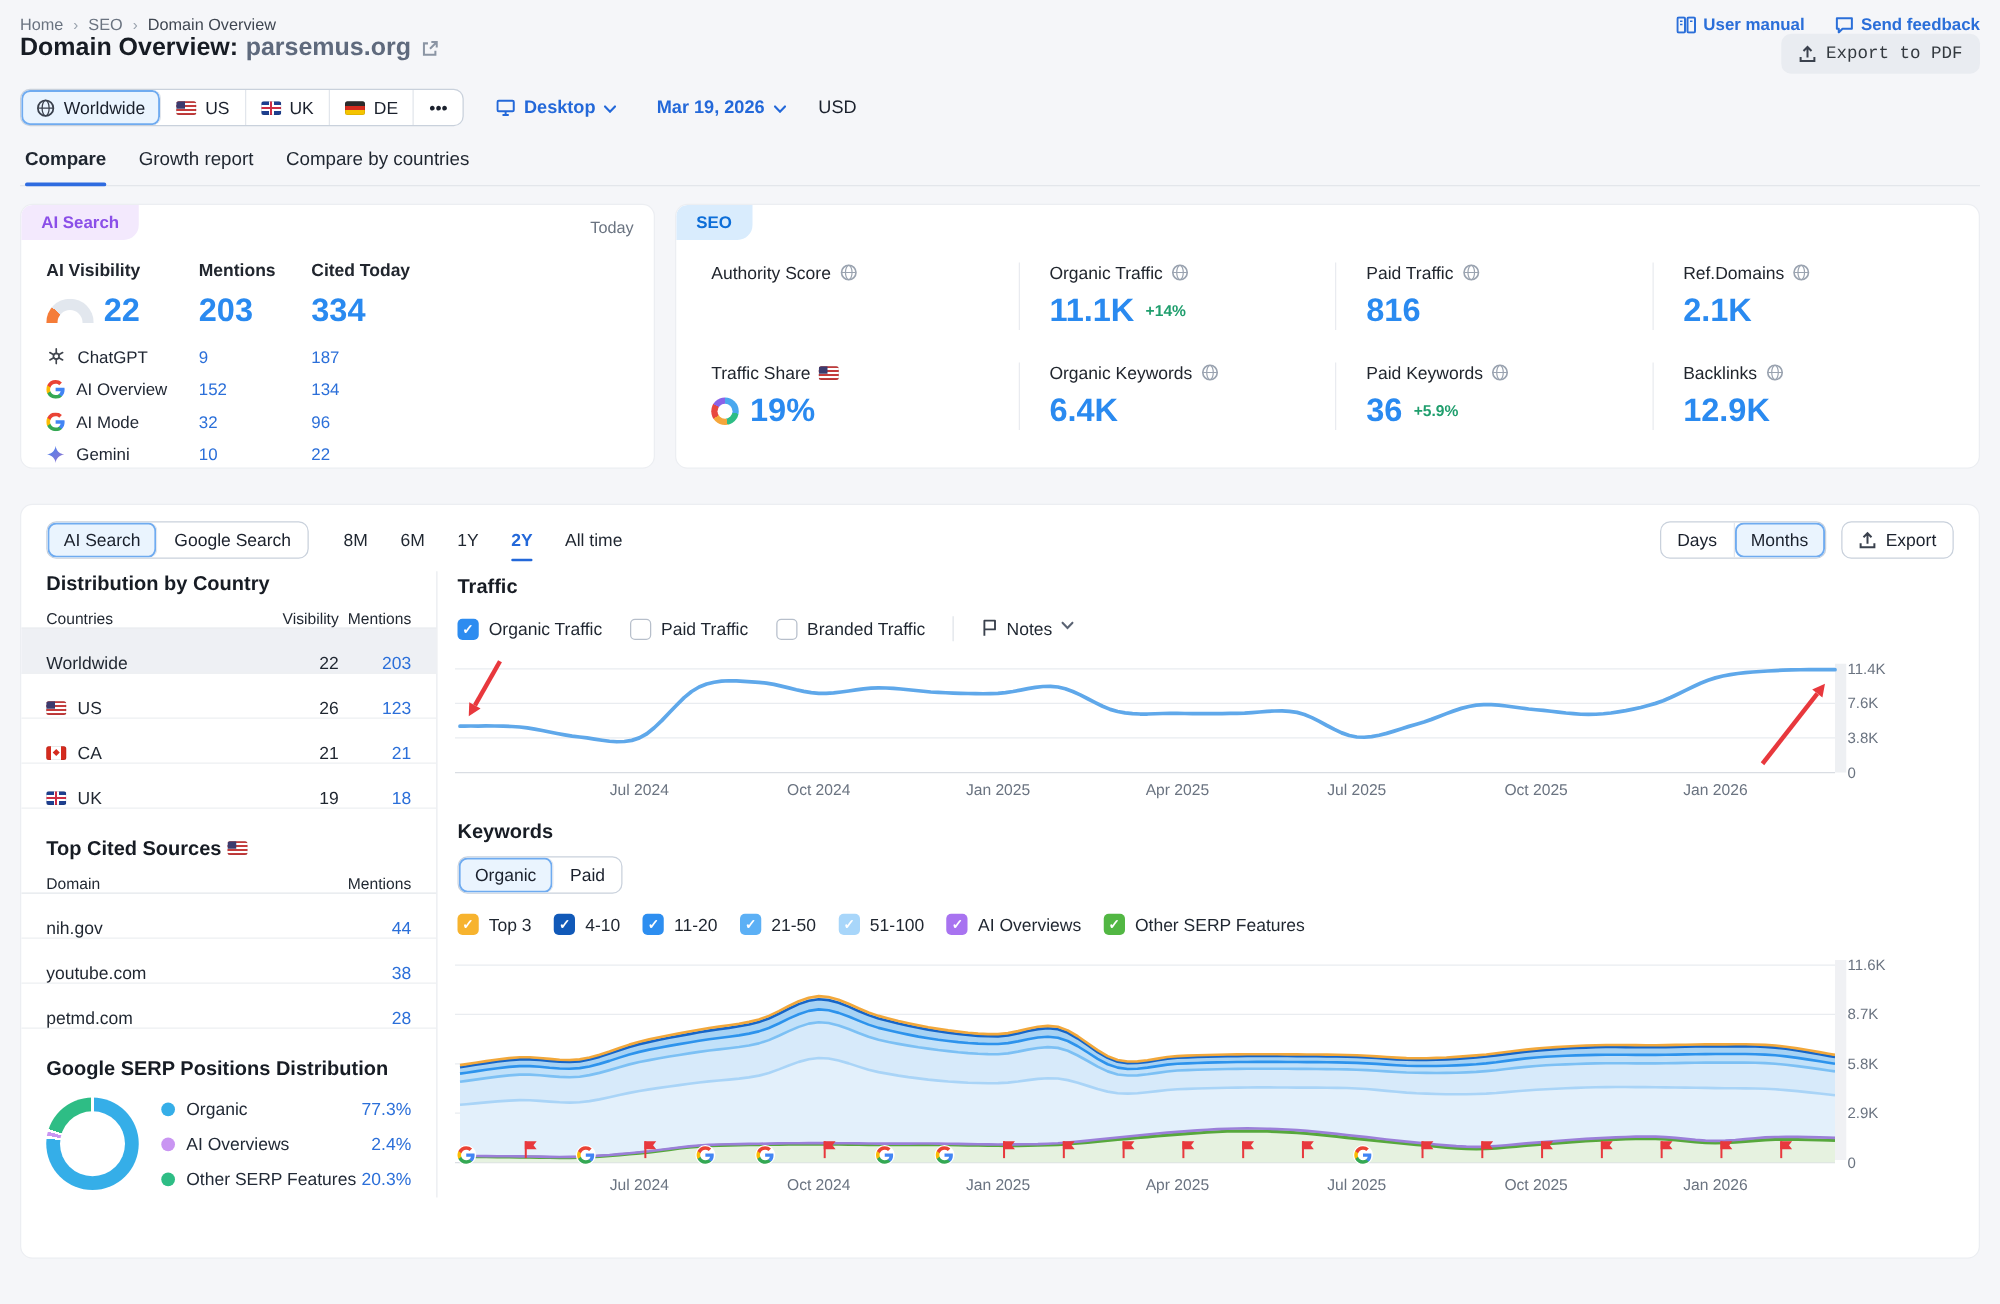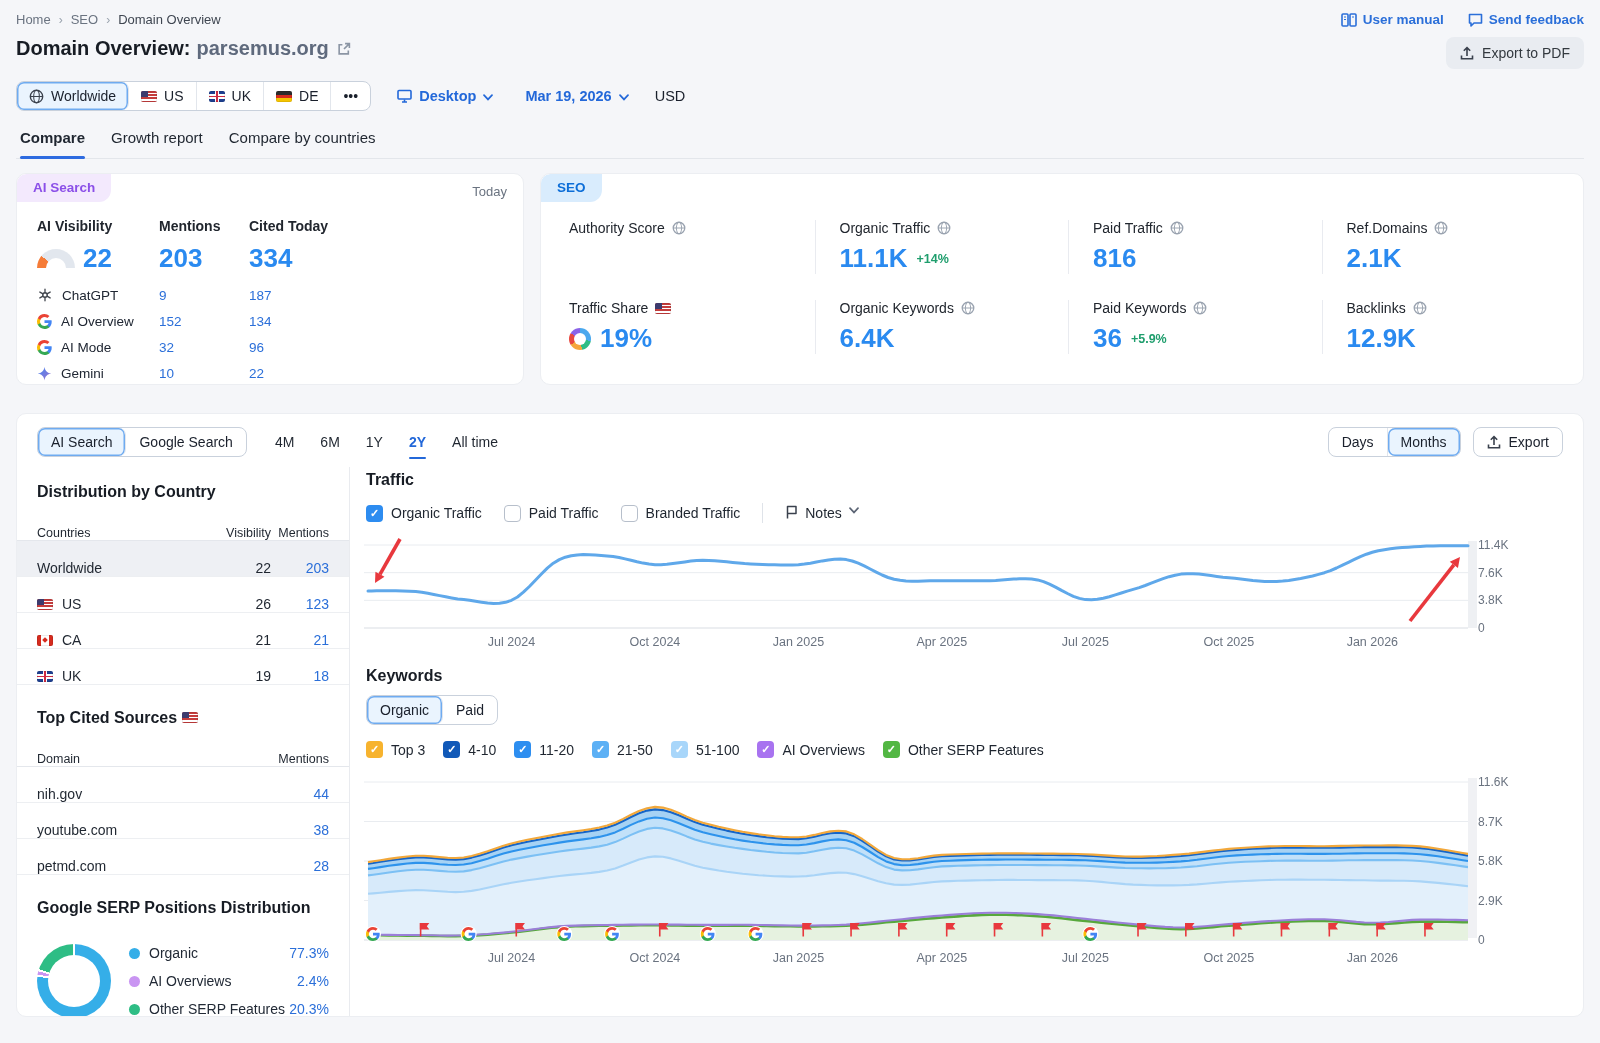--- a/index.html
+++ b/index.html
@@ -7,25 +7,25 @@
   body{width:1600px;height:1043px;background:#f5f6f9;font-family:"Liberation Sans",sans-serif;color:#1a202c;overflow:hidden}
   a{text-decoration:none}
   .hdr{padding:12px 16px 0}
   .row1{display:flex;justify-content:space-between;align-items:center;font-size:13px}
   .crumbs{display:flex;align-items:center}
   .crumbs a{color:#6a7380;cursor:pointer}
   .crumbs .sep{color:#9aa3ae;margin:0 8px;font-size:12px}
   .crumbs .cur{color:#3f4651}
   .hlinks{display:flex;gap:24px;align-items:center}
   .hlink{color:#2b6fd9;display:flex;gap:6px;align-items:center;font-size:13.5px;font-weight:bold;cursor:pointer}
-  .row2{display:flex;justify-content:space-between;align-items:flex-start;margin-top:10px}
+  .row2{display:flex;justify-content:space-between;align-items:flex-start;}
   h1{font-size:20px;margin:0;font-weight:bold;color:#171c24;display:flex;align-items:center;gap:6px}
   h1 .domain{color:#5f6a7d}
   .ext{display:inline-flex;margin-left:2px;cursor:pointer}
-  .btn-gray{display:flex;align-items:center;gap:8px;background:#e9ecf1;border:none;border-radius:8px;height:32px;padding:0 14px;font-size:14px;color:#33393f;cursor:pointer;font-family:Liberation Sans, sans-serif}
+  .btn-gray{display:flex;align-items:center;gap:8px;background:#e9ecf1;border:none;border-radius:8px;height:32px;padding:0 14px;font-size:14px;color:#33393f;cursor:pointer;font-family:Liberation Mono, monospace}
   .row3{display:flex;align-items:center;gap:20px;margin-top:12px}
   .loc-seg{display:flex;border:1px solid #c9d1dc;border-radius:8px;background:#fff;height:30px;align-items:stretch}
   .loc-btn{display:flex;align-items:center;gap:7px;padding:0 12px;font-size:14px;border:none;background:transparent;border-right:1px solid #e2e6ec;cursor:pointer;color:#1a202c;font-family:inherit}
   .loc-btn:last-child{border-right:none}
   .loc-btn.sel{background:#eaf4fe;box-shadow:inset 0 0 0 1.5px #6fabf0;border-radius:7px}
   .blue-dd{display:flex;align-items:center;gap:7px;background:none;border:none;color:#2368d9;font-size:14.5px;cursor:pointer;font-family:inherit;font-weight:bold}
   .blue-dd .chev{color:#2368d9;display:inline-flex;margin-top:2px}
   .cur-lbl{font-size:14.5px;color:#1a202c;cursor:pointer}
   .tabs{display:flex;gap:26px;margin-top:18px;border-bottom:1px solid #e3e6eb;padding:0 4px}
   .tab{font-size:15px;padding-bottom:12px;color:#1f2630;cursor:pointer;position:relative}
@@ -64,21 +64,21 @@
   .seg button:last-child{border-right:none}
   .seg button.sel{background:#eaf4fe;box-shadow:inset 0 0 0 1.5px #6fabf0;border-radius:7px}
   .ranges{display:flex;gap:26px;font-size:14px}
   .range{color:#1f2630;cursor:pointer;position:relative;padding:4px 0}
   .range.sel{color:#2368d9;font-weight:bold}
   .range.sel::after{content:"";position:absolute;left:0;right:0;bottom:-5px;height:2.5px;background:#2368d9;border-radius:2px}
   .right-ctl{margin-left:auto;display:flex;gap:12px;align-items:center}
   .btn-outline{display:flex;align-items:center;gap:8px;border:1px solid #c9d1dc;background:#fff;border-radius:8px;height:30px;padding:0 13px;font-size:14px;cursor:pointer;color:#1a202c;font-family:inherit}
   .main-body{display:flex;margin-top:10px}
   .left-col{width:333px;border-right:1px solid #e9ebef;flex:none;padding-top:2px}
-  h3{font-size:16px;margin:14px 20px;color:#171c24}
+  h3{font-size:16px;margin:0 20px;color:#171c24}
   h3.mt{margin-top:24px}
   .trow{display:flex;align-items:flex-end;height:36px;padding:0 20px;border-bottom:1px solid #edeff2;font-size:14px}
   .trow.thead{height:26px;color:#6a7380;font-size:12.5px;border-bottom:1px solid #e4e7ec}
   .trow.sel{background:#eef0f4}
   .c-main{flex:1;display:flex;gap:9px;align-items:center;color:#1f2630}
   .c-num{width:58px;text-align:right;color:#1f2630}
   .c-link{width:58px;text-align:right;color:#2b6fd9;cursor:pointer}
   .serp-flex{display:flex;align-items:center;padding:8px 20px 0;gap:18px}
   .donut{width:74px;height:74px;border-radius:50%;position:relative;flex:none}
   .donut::after{content:"";position:absolute;inset:11px;background:#fff;border-radius:50%}
@@ -414,21 +414,21 @@
     </section>
   </div>
 
   <section class="card main-card">
     <div class="main-top">
       <div class="seg" id="sourceSeg">
           <button class="sel">AI Search</button>
           <button>Google Search</button>
         </div>
       <div class="ranges" id="ranges">
-          <span class="range">4M</span>
+          <span class="range">8M</span>
           <span class="range">6M</span>
           <span class="range">1Y</span>
           <span class="range sel">2Y</span>
           <span class="range">All time</span>
         </div>
       <div class="right-ctl">
         <div class="seg" id="granSeg">
             <button>Days</button>
             <button class="sel">Months</button>
           </div>

